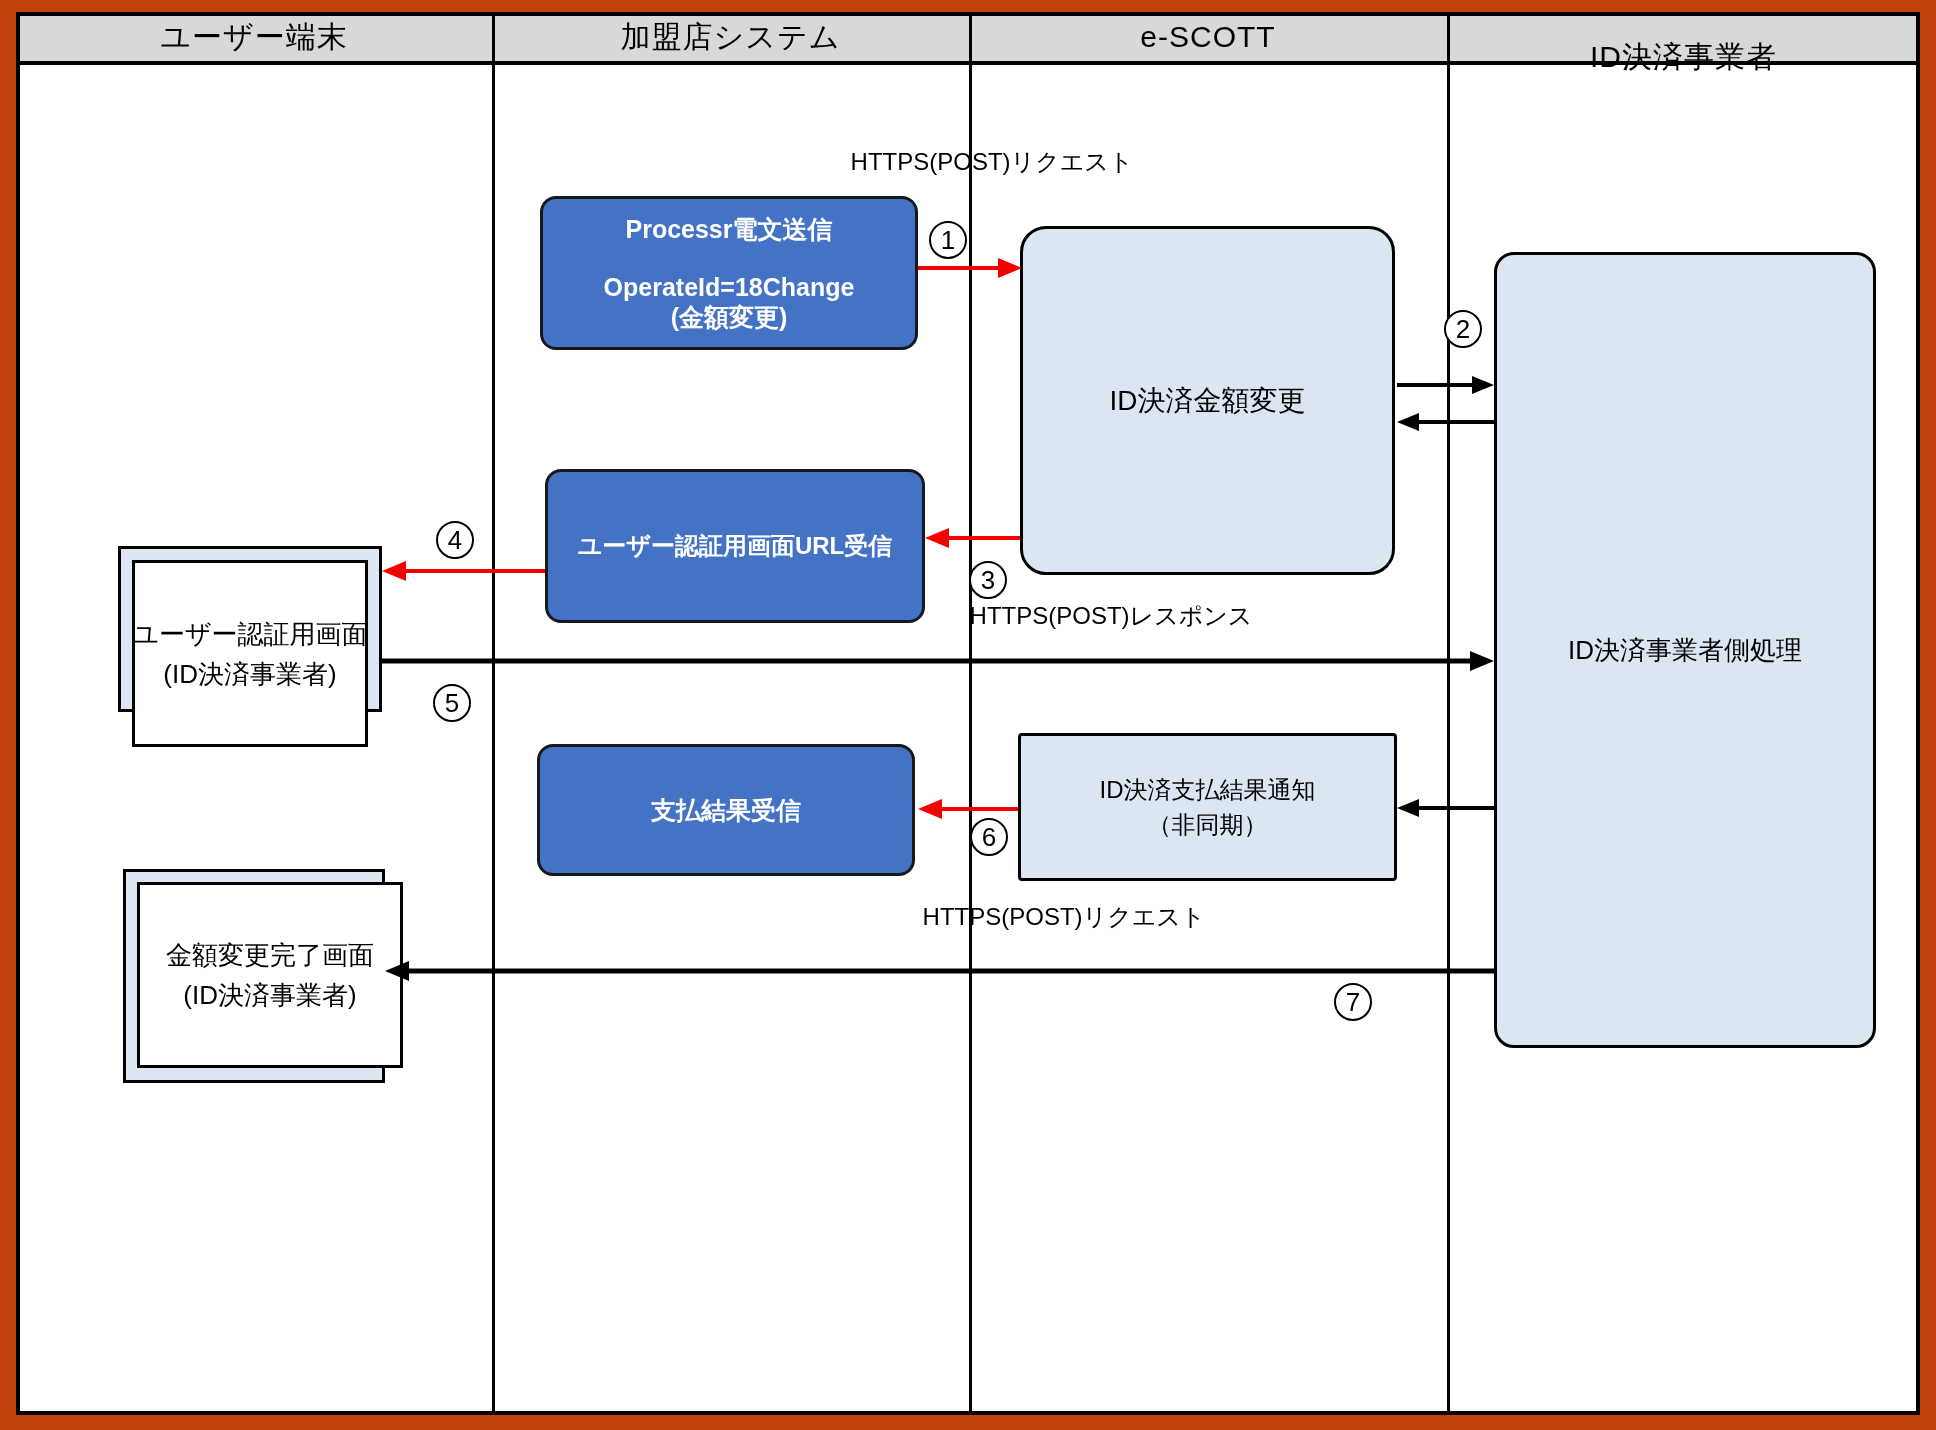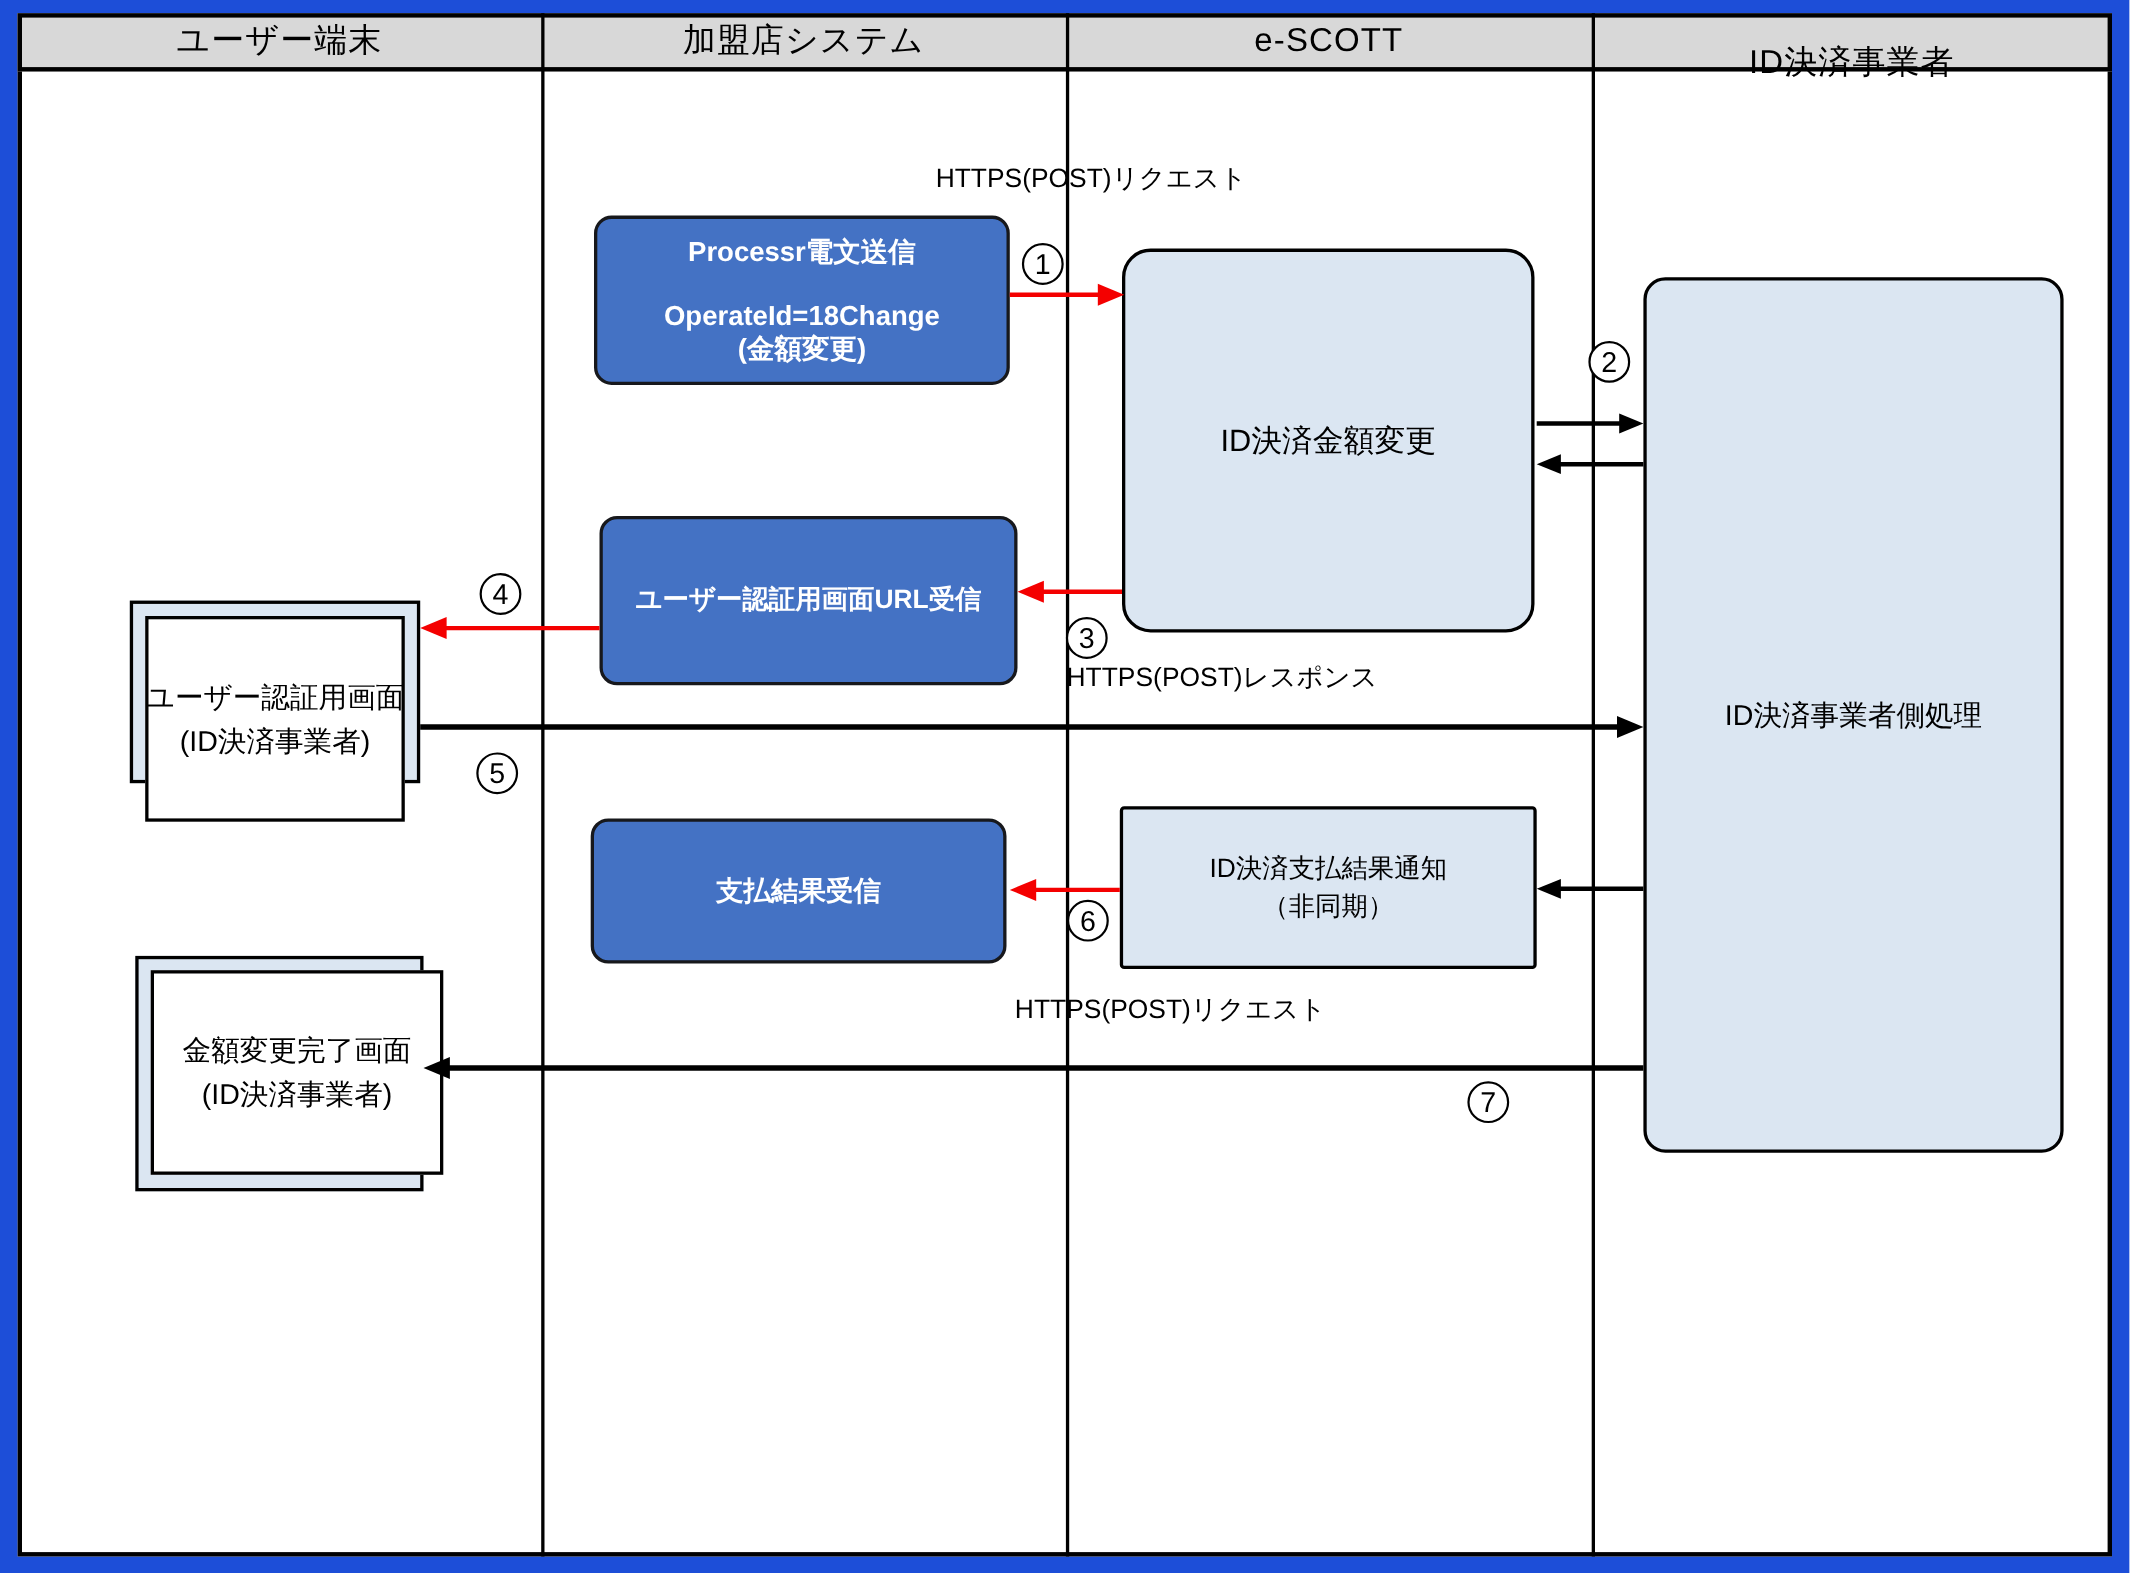--- a/index.html
+++ b/index.html
@@ -1,17 +1,17 @@
 <!DOCTYPE html>
 <html><head>
 <meta charset="utf-8">
 <style>
   html,body{margin:0;padding:0;background:#ffffff;}
   .canvas{
-    position:relative;width:1936px;height:1430px;background:#1d4ed8;overflow:hidden;
+    position:relative;width:1936px;height:1430px;background:#c2410c;overflow:hidden;
     font-family:"Liberation Sans","DejaVu Sans",sans-serif;color:#000;
   }
   .frame{position:absolute;left:16px;top:12px;width:1904px;height:1403px;border:4px solid #000;box-sizing:border-box;background:#fff;}
   .header-band{position:absolute;left:16px;top:12px;width:1904px;height:53px;background:#d8d8d8;border:4px solid #000;box-sizing:border-box;}
   .lane-header{position:absolute;top:12px;height:53px;line-height:50px;text-align:center;font-size:30px;letter-spacing:1px;color:#000;z-index:3;}
   .vdiv{position:absolute;top:12px;width:3px;height:1403px;background:#000;z-index:1;}
   .procbox{position:absolute;background:#4472c4;border:3px solid #17181c;border-radius:16px;box-sizing:border-box;
            display:flex;flex-direction:column;align-items:center;justify-content:center;color:#fff;z-index:2;}
   .procbox .l{font-size:25px;font-weight:700;line-height:30px;white-space:nowrap;}
   .litebox{position:absolute;background:#dbe6f2;border:3px solid #000;box-sizing:border-box;

